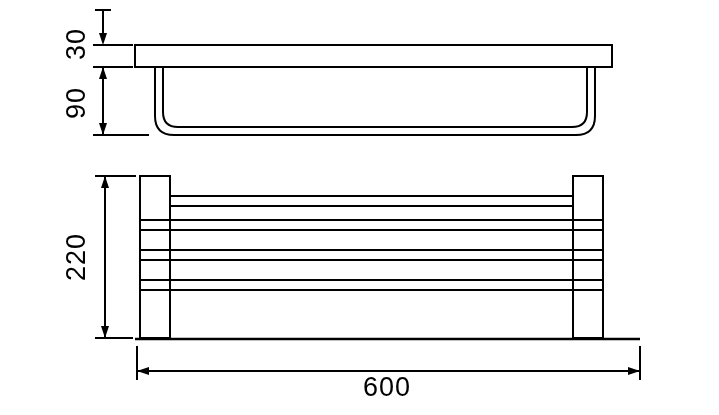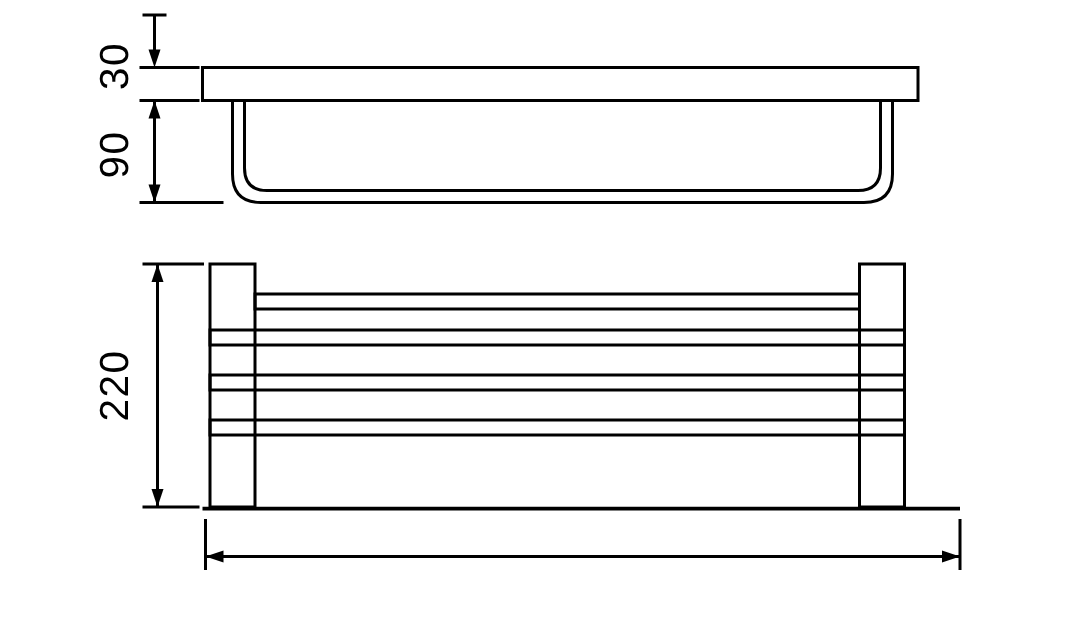--- a/index.html
+++ b/index.html
@@ -95,14 +95,15 @@
     </g>
 
   </svg>
 
   <div class="dim-label vertical" style="left:36px; top:29px;">30</div>
 
   <div class="dim-label vertical" style="left:36px; top:88px;">90</div>
 
   <div class="dim-label vertical" style="left:36px; top:242px;">220</div>
 
+  <div class="dim-label horizontal" style="left:355px; top:372px;">600</div>
 
 </div>
 
 </body></html>

